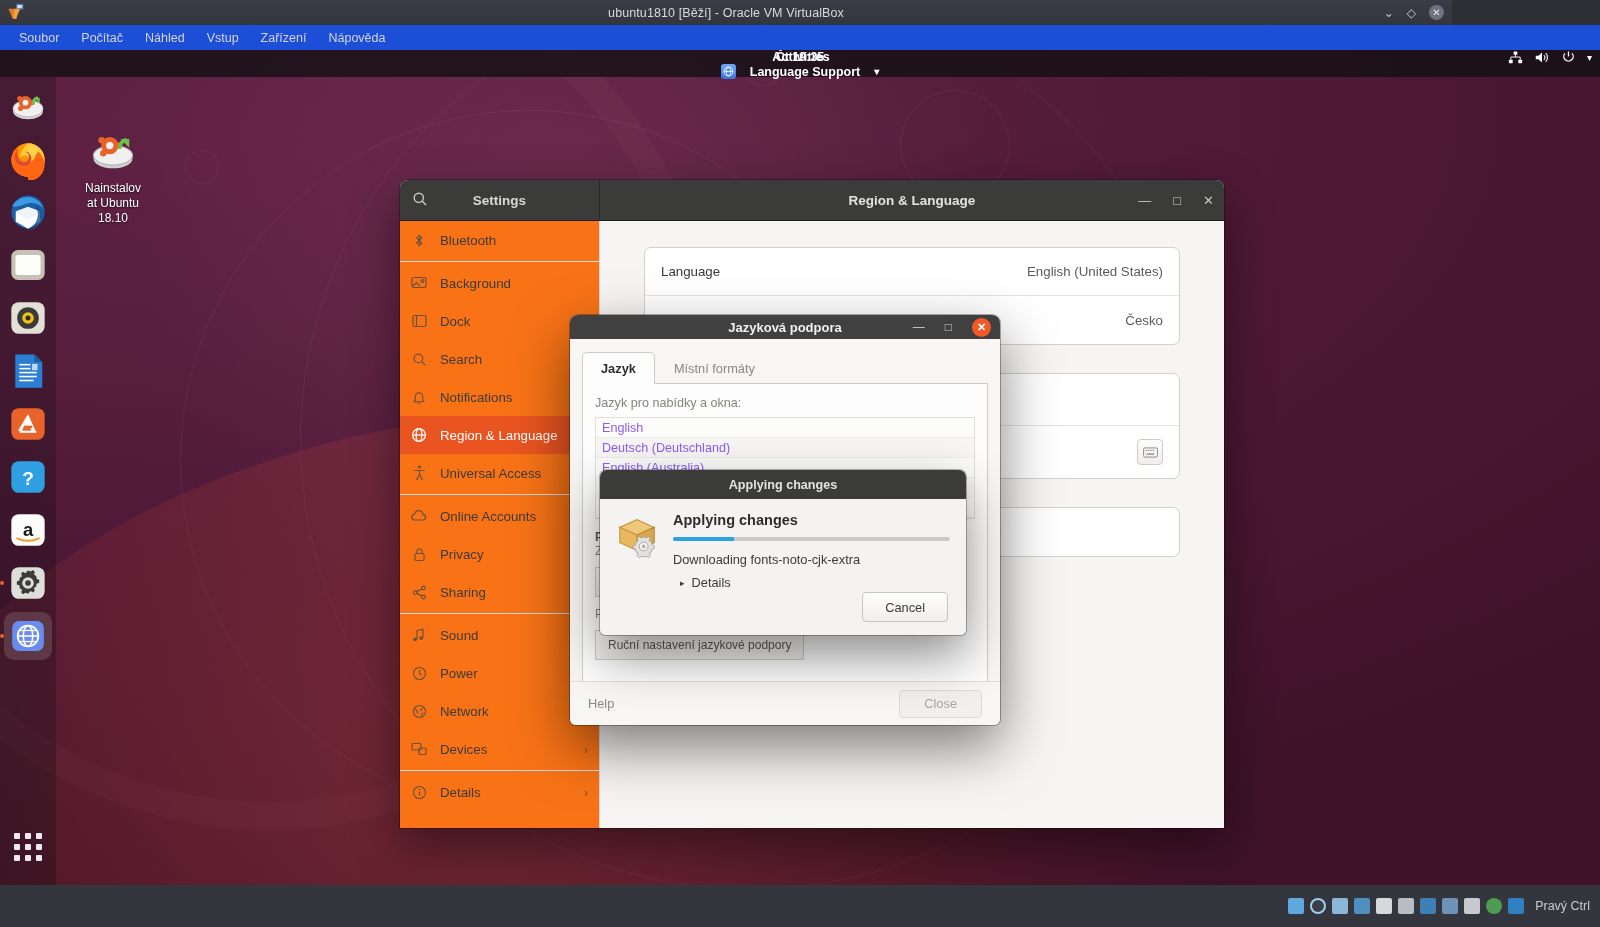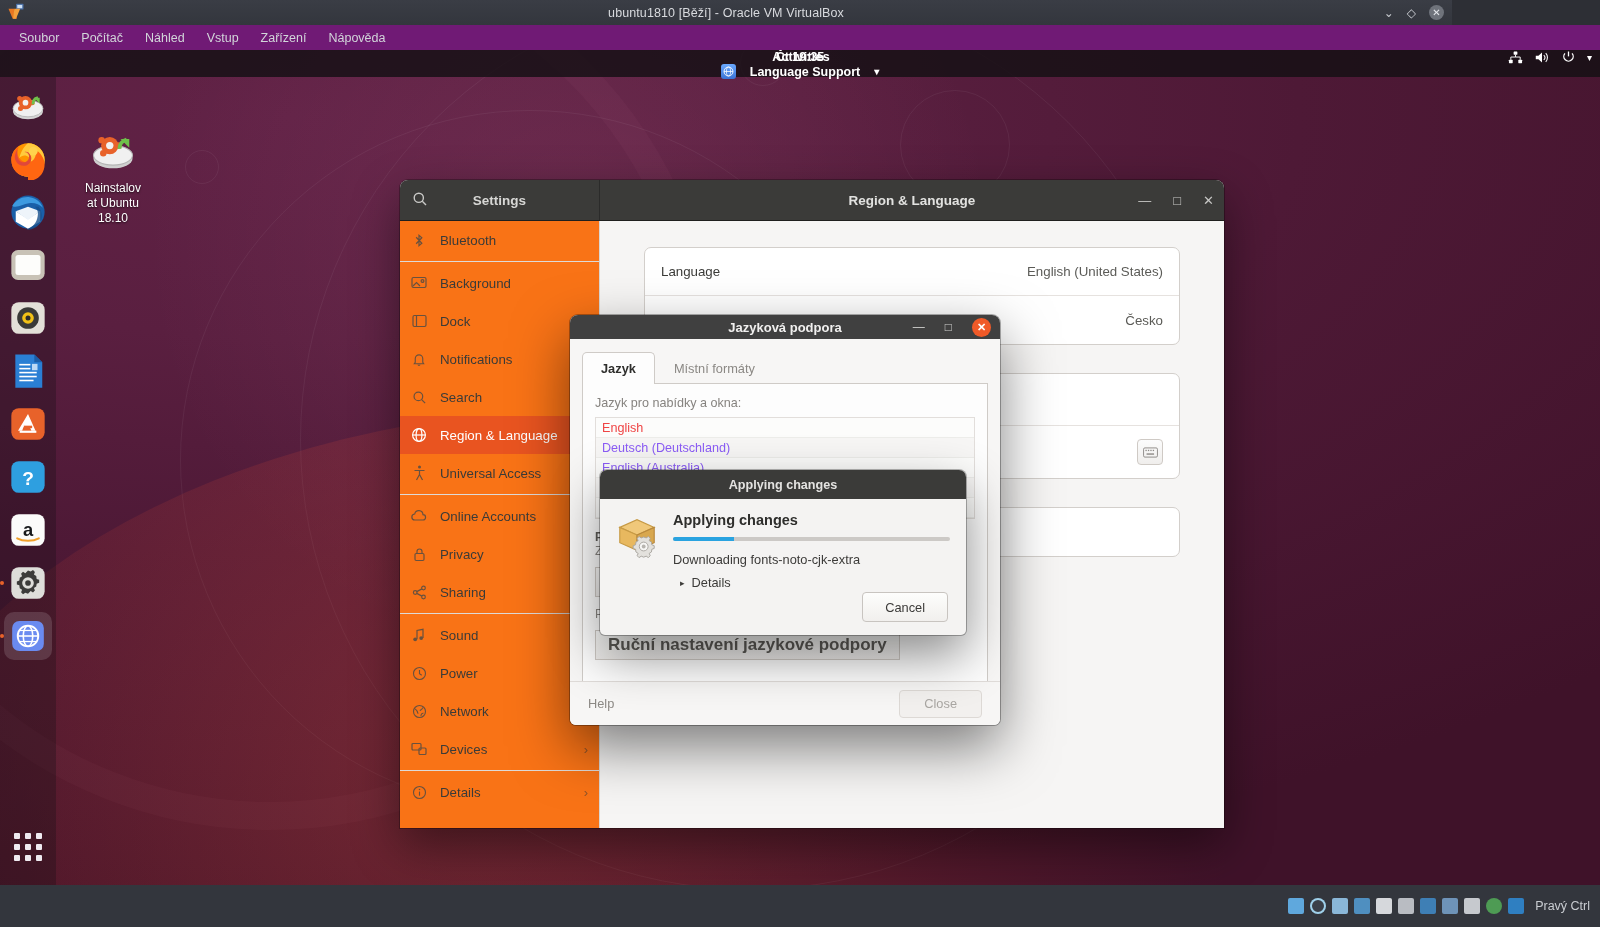--- a/index.html
+++ b/index.html
@@ -29,21 +29,21 @@
     color: #c6c9ce; font-size: 12px;
   }
   .vbox-winbtn { cursor: default; line-height: 1; }
   .vbox-close-circ {
     width: 15px; height: 15px; border-radius: 50%;
     background: #6f737b; color: #e8eaee; font-size: 10px;
     display: flex; align-items: center; justify-content: center;
   }
   .vbox-menubar {
     position: absolute; left: 0; top: 25px; width: 1600px; height: 25px;
-    background: #701a75; display: flex; align-items: center;
+    background: #1d4ed8; display: flex; align-items: center;
     padding-left: 8px; gap: 0px;
   }
   .vbox-menu-item {
     color: #d2d5da; font-size: 12.5px; padding: 3px 11px; border-radius: 2px;
   }
 
   
   .guest {
     position: absolute; left: 0; top: 50px; width: 1600px; height: 835px;
     overflow: hidden;
@@ -214,28 +214,28 @@
   }
   .tab-panel { background: #fdfdfd; border: 1px solid #cfcbc7; border-top: none; flex:1; padding: 12px 12px 10px; }
   .field-label { font-size: 12.6px; color: #86837f; margin-bottom: 7px; }
   .lang-list { border: 1px solid #e2dedb; }
   .lang-opt {
     height: 20px; display: flex; align-items: center; padding: 0 6px;
     font-size: 12.6px; color: #8b5cf6; border-bottom: 1px solid #ededea;
     background: #fcfcfb;
   }
   .lang-opt:nth-child(even) { background: #f7f6f5; }
-  .lang-opt:first-child { color: #ef4444; }
+  .lang-opt:first-child { color: #8b5cf6; }
   .sub-strong { font-size: 12.2px; color: #5f5d59; font-weight: 700; margin-top: 11px; }
   .sub-dim { font-size: 12.2px; color: #8b8884; }
   .ghost-btn {
     margin-top: 9px; height: 30px; border: 1px solid #cfcac5; border-radius: 0;
     background: linear-gradient(180deg,#fbfbfa,#efedeb);
     display: inline-flex; align-items: center; padding: 0 12px;
-    font-size: 17px; color: #5d5b57; font-weight: bold;
+    font-size: 12px; color: #5d5b57;
   }
   .im-row { display: flex; align-items: center; gap: 10px; padding: 0 0 0 2px; }
   .im-label { font-size: 12.6px; color: #86837f; }
   .combo {
     height: 28px; min-width: 62px; border: 1px solid #cfcac5; border-radius: 4px;
     background: linear-gradient(180deg,#fbfbfa,#efedeb);
     display: flex; align-items: center; gap: 14px; padding: 0 9px;
     font-size: 12.5px; color: #4d4b47;
   }
   .lw-footer {
@@ -555,35 +555,35 @@
             <span class="ic">
                 <svg width="15" height="14" viewBox="0 0 15 14" fill="none" stroke="#4a4a47" stroke-width="1.2">
                   <rect x="1" y="1.5" width="13" height="11" rx="1.4"></rect>
                   <line x1="4.5" y1="1.5" x2="4.5" y2="12.5"></line>
                 </svg>
               </span>
             <span>Dock</span>
           </div>
           <div class="side-item">
             <span class="ic">
+                <svg width="15" height="15" viewBox="0 0 16 16" fill="none" stroke="#4a4a47" stroke-width="1.3">
+                  <circle cx="6.8" cy="6.8" r="4.6"></circle>
+                  <line x1="10.3" y1="10.3" x2="14" y2="14"></line>
+                </svg>
+              </span>
+            <span>Search</span>
+          </div>
+          <div class="side-item">
+            <span class="ic">
                 <svg width="14" height="15" viewBox="0 0 14 16" fill="none" stroke="#4a4a47" stroke-width="1.2">
                   <path d="M3 11V7a4 4 0 018 0v4l1 1.5H2z"></path>
                   <path d="M5.8 13.5a1.3 1.3 0 002.4 0"></path>
                 </svg>
               </span>
             <span>Notifications</span>
-          </div>
-          <div class="side-item">
-            <span class="ic">
-                <svg width="15" height="15" viewBox="0 0 16 16" fill="none" stroke="#4a4a47" stroke-width="1.3">
-                  <circle cx="6.8" cy="6.8" r="4.6"></circle>
-                  <line x1="10.3" y1="10.3" x2="14" y2="14"></line>
-                </svg>
-              </span>
-            <span>Search</span>
           </div>
           <div class="side-item selected">
             <span class="ic">
                 <svg width="16" height="16" viewBox="0 0 16 16" fill="none" stroke="#fff" stroke-width="1.2">
                   <circle cx="8" cy="8" r="6.4"></circle>
                   <ellipse cx="8" cy="8" rx="2.9" ry="6.4"></ellipse>
                   <line x1="1.6" y1="8" x2="14.4" y2="8"></line>
                 </svg>
               </span>
             <span>Region &amp; Language</span>

